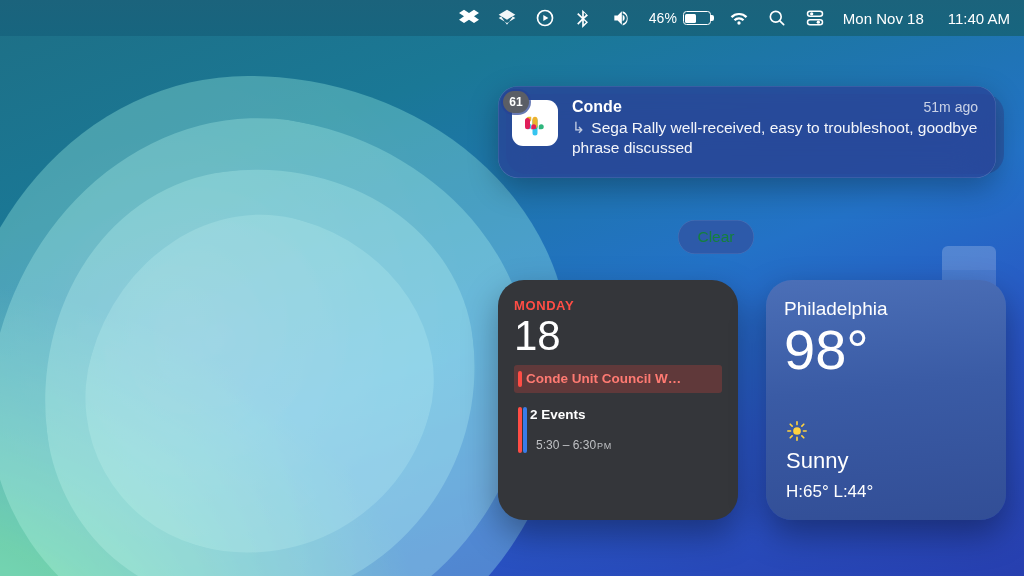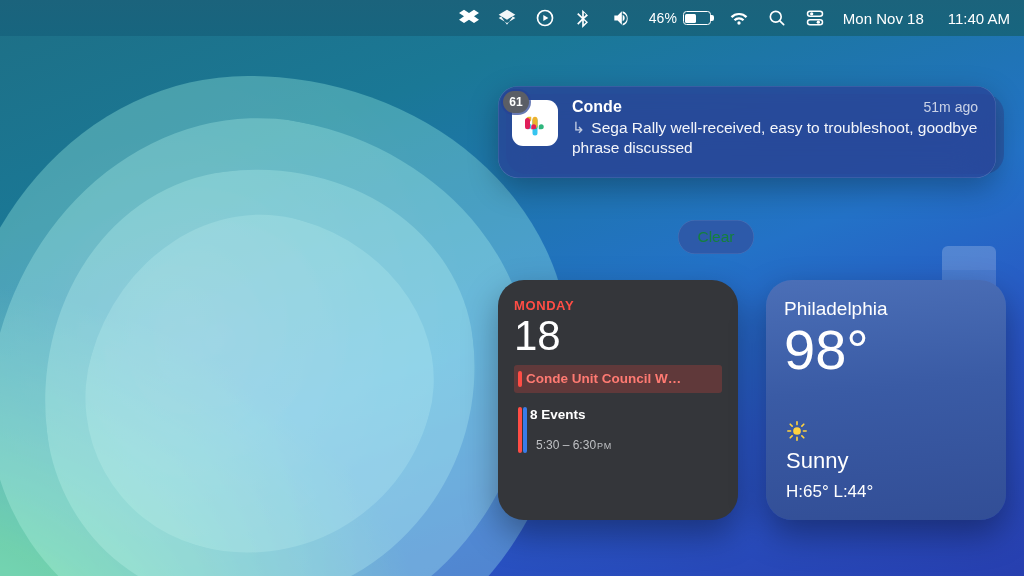--- a/index.html
+++ b/index.html
@@ -184,21 +184,21 @@
   <div class="widget cal">
     <div class="dow">MONDAY</div>
     <div class="dnum">18</div>
     <div class="ev ev1">
       <span class="bar"></span>
       <div class="title">Conde Unit Council W…</div>
     </div>
     <div class="ev ev2">
       <span class="bar"></span>
         <span class="bar2"></span>
-      <div class="title">8 Events</div>
+      <div class="title">2 Events</div>
       <div class="time"><span>5:30 – 6:30</span><span class="small-pm">PM</span></div>
     </div>
   </div>
 
   <div class="widget wx">
     <div class="city">Philadelphia</div>
     <div class="temp">98°</div>
     <svg class="sun" viewBox="0 0 24 24">
       <circle cx="12" cy="12" r="4.2" fill="#FFD23F"></circle>
       <g stroke="#FFD23F" stroke-width="1.8" stroke-linecap="round">

